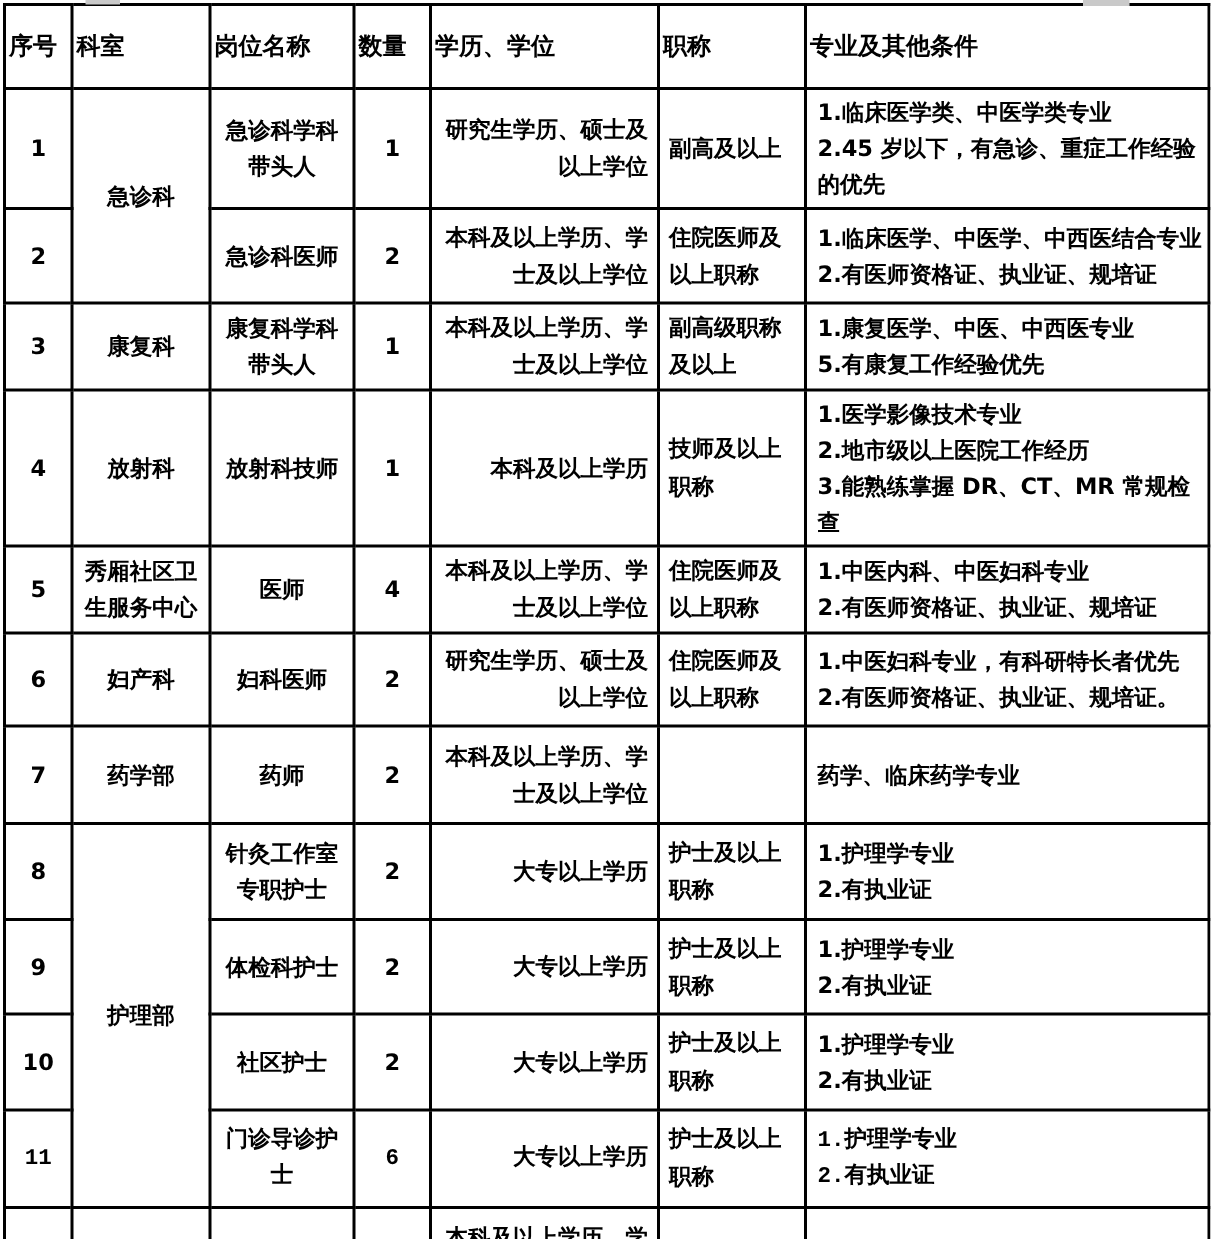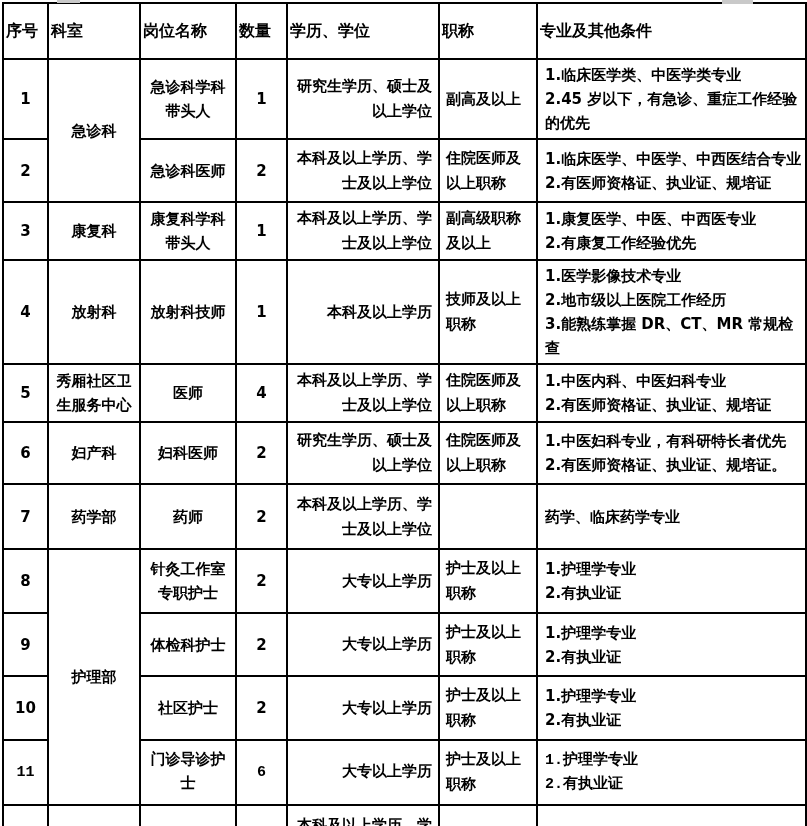--- a/index.html
+++ b/index.html
@@ -144,21 +144,21 @@
       </tr>
       <tr>
         <td class="c-no">3</td>
         <td class="c-dept" rowspan="1">康复科</td>
         <td class="c-pos">康复科学科带头人</td>
         <td class="c-qty">1</td>
         <td class="c-edu">本科及以上学历、学士及以上学位</td>
         <td class="c-title">副高级职称及以上</td>
         <td class="c-req">
           <div class="req-line">1.康复医学、中医、中西医专业</div>
-          <div class="req-line">2.有康复工作经验优先</div>
+          <div class="req-line">5.有康复工作经验优先</div>
         </td>
       </tr>
       <tr>
         <td class="c-no">4</td>
         <td class="c-dept" rowspan="1">放射科</td>
         <td class="c-pos">放射科技师</td>
         <td class="c-qty">1</td>
         <td class="c-edu">本科及以上学历</td>
         <td class="c-title">技师及以上职称</td>
         <td class="c-req">

